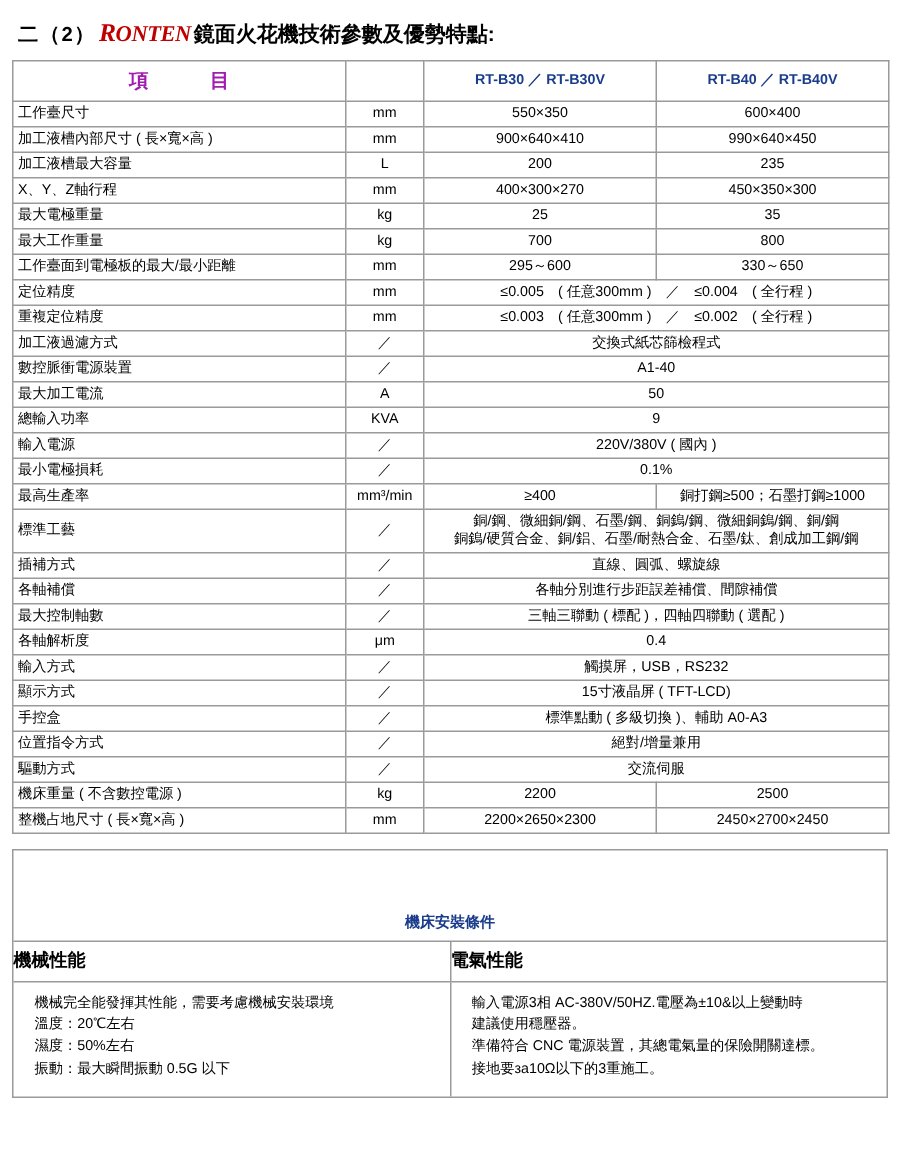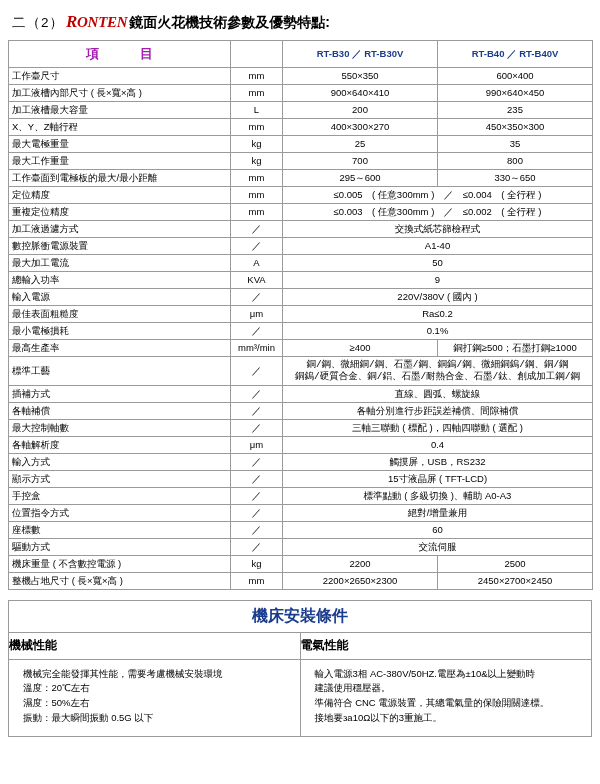--- a/index.html
+++ b/index.html
@@ -27,21 +27,21 @@
     display: flex;
     align-items: baseline;
     gap: 1px;
     font-size: 13.5px;
     font-weight: bold;
     letter-spacing: 0px;
     margin: 2px 0 8px 4px;
     white-space: nowrap;
   }
   .heading .num {
-    font-weight: normal;
+    font-weight: bold;
     font-size: 13.5px;
     letter-spacing: 1px;
   }
   .brand {
     font-family: "Liberation Serif", serif;
     font-style: italic;
     font-weight: bold;
     font-size: 15px;
     color: #c00000;
     letter-spacing: -0.3px;
@@ -102,25 +102,26 @@
 
   
   .install-wrap {
     width: 584px;
     margin: 10px auto 0 auto;
     border: 1px solid #9a9a9a;
     box-sizing: border-box;
   }
   .install-title {
     text-align: center;
-    font-size: 16px;
+    font-size: 10px;
     font-weight: bold;
     color: #1a3c8c;
     padding: 5px 0 5px 0;
     border-bottom: 1px solid #9a9a9a;
+    margin-top: 36px;
   }
   .install-table {
     width: 100%;
     border-collapse: collapse;
     table-layout: fixed;
   }
   .install-table th {
     font-size: 12px;
     font-weight: bold;
     border-right: 1px solid #9a9a9a;
@@ -236,39 +237,34 @@
           <td class="label">總輸入功率</td>
           <td class="unit">KVA</td>
           <td class="val" colspan="2">9</td>
         </tr>
         <tr>
           <td class="label">輸入電源</td>
           <td class="unit">／</td>
           <td class="val" colspan="2">220V/380V ( 國內 )</td>
         </tr>
         <tr>
-          <td class="label">最佳表面粗糙度</td>
-          <td class="unit">μm</td>
-          <td class="val" colspan="2">Ra≤0.2</td>
-        </tr>
-        <tr>
           <td class="label">最小電極損耗</td>
           <td class="unit">／</td>
           <td class="val" colspan="2">0.1%</td>
         </tr>
         <tr>
           <td class="label">最高生產率</td>
           <td class="unit">mm³/min</td>
           <td class="val">≥400</td>
           <td class="val">銅打鋼≥500；石墨打鋼≥1000</td>
         </tr>
         <tr>
           <td class="label">標準工藝</td>
           <td class="unit">／</td>
-          <td class="val" colspan="2" style="white-space: pre; font-family: Liberation Mono, monospace;">銅/鋼、微細銅/鋼、石墨/鋼、銅鎢/鋼、微細銅鎢/鋼、銅/鋼
+          <td class="val" colspan="2" style="white-space: pre;">銅/鋼、微細銅/鋼、石墨/鋼、銅鎢/鋼、微細銅鎢/鋼、銅/鋼
 銅鎢/硬質合金、銅/鋁、石墨/耐熱合金、石墨/鈦、創成加工鋼/鋼</td>
         </tr>
         <tr>
           <td class="label">插補方式</td>
           <td class="unit">／</td>
           <td class="val" colspan="2">直線、圓弧、螺旋線</td>
         </tr>
         <tr>
           <td class="label">各軸補償</td>
           <td class="unit">／</td>
@@ -296,25 +292,20 @@
         </tr>
         <tr>
           <td class="label">手控盒</td>
           <td class="unit">／</td>
           <td class="val" colspan="2">標準點動 ( 多級切換 )、輔助 A0-A3</td>
         </tr>
         <tr>
           <td class="label">位置指令方式</td>
           <td class="unit">／</td>
           <td class="val" colspan="2">絕對/增量兼用</td>
-        </tr>
-        <tr>
-          <td class="label">座標數</td>
-          <td class="unit">／</td>
-          <td class="val" colspan="2">60</td>
         </tr>
         <tr>
           <td class="label">驅動方式</td>
           <td class="unit">／</td>
           <td class="val" colspan="2">交流伺服</td>
         </tr>
         <tr>
           <td class="label">機床重量 ( 不含數控電源 )</td>
           <td class="unit">kg</td>
           <td class="val">2200</td>

